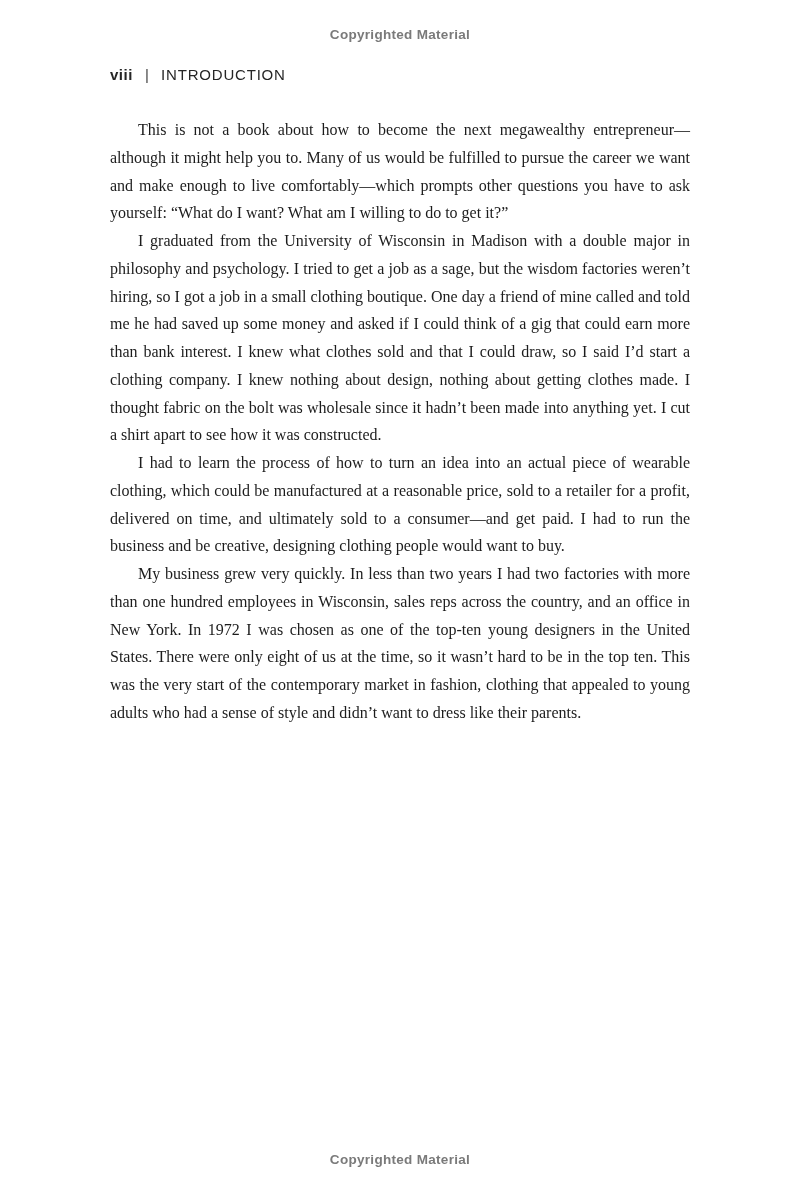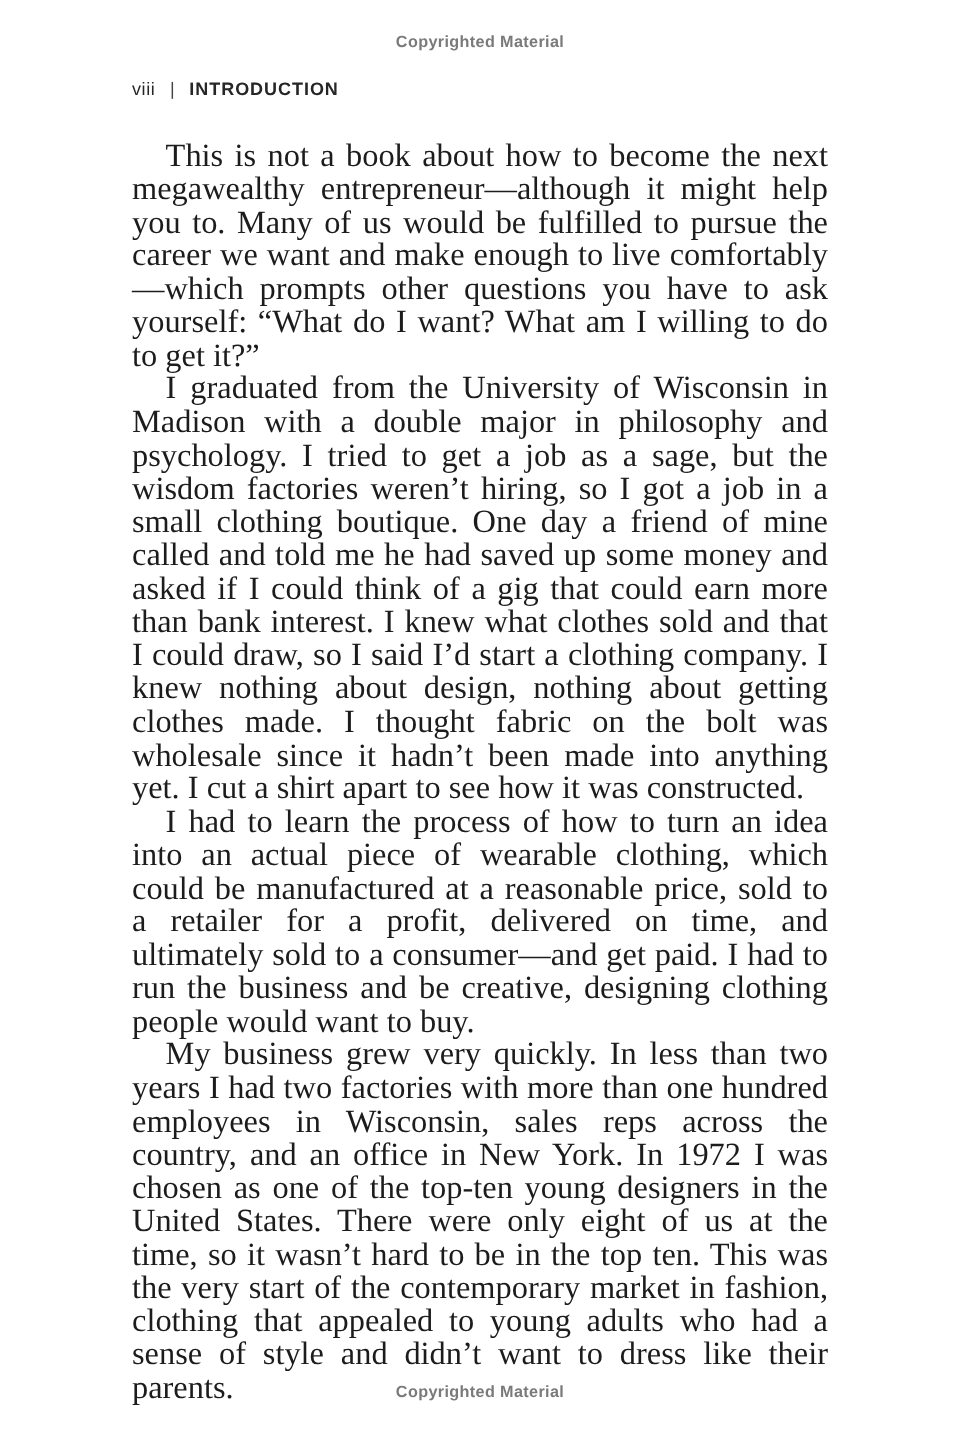--- a/index.html
+++ b/index.html
@@ -31,39 +31,39 @@
     .header {
       position: absolute;
       top: 66px;
       left: 110px;
       font-family: "Liberation Sans", sans-serif;
       font-size: 15px;
       color: #262626;
       white-space: nowrap;
     }
     .header .pagenum {
-      font-weight: normal;
+      font-weight: bold;
       letter-spacing: 0.5px;
     }
     .header .sep {
       margin: 0 8px;
       font-weight: 300;
       color: #444444;
     }
     .header .section {
-      font-weight: bold;
+      font-weight: normal;
       letter-spacing: 0.8px;
     }
     .bodytext {
       position: absolute;
       top: 116px;
       left: 110px;
       width: 580px;
       color: #1c1c1c;
-      font-size: 27px;
+      font-size: 16px;
       line-height: 27.75px;
       text-align: justify;
     }
     .bodytext p {
       margin: 0;
       padding: 0;
       text-indent: 28px;
     }
   </style>
 </head>

